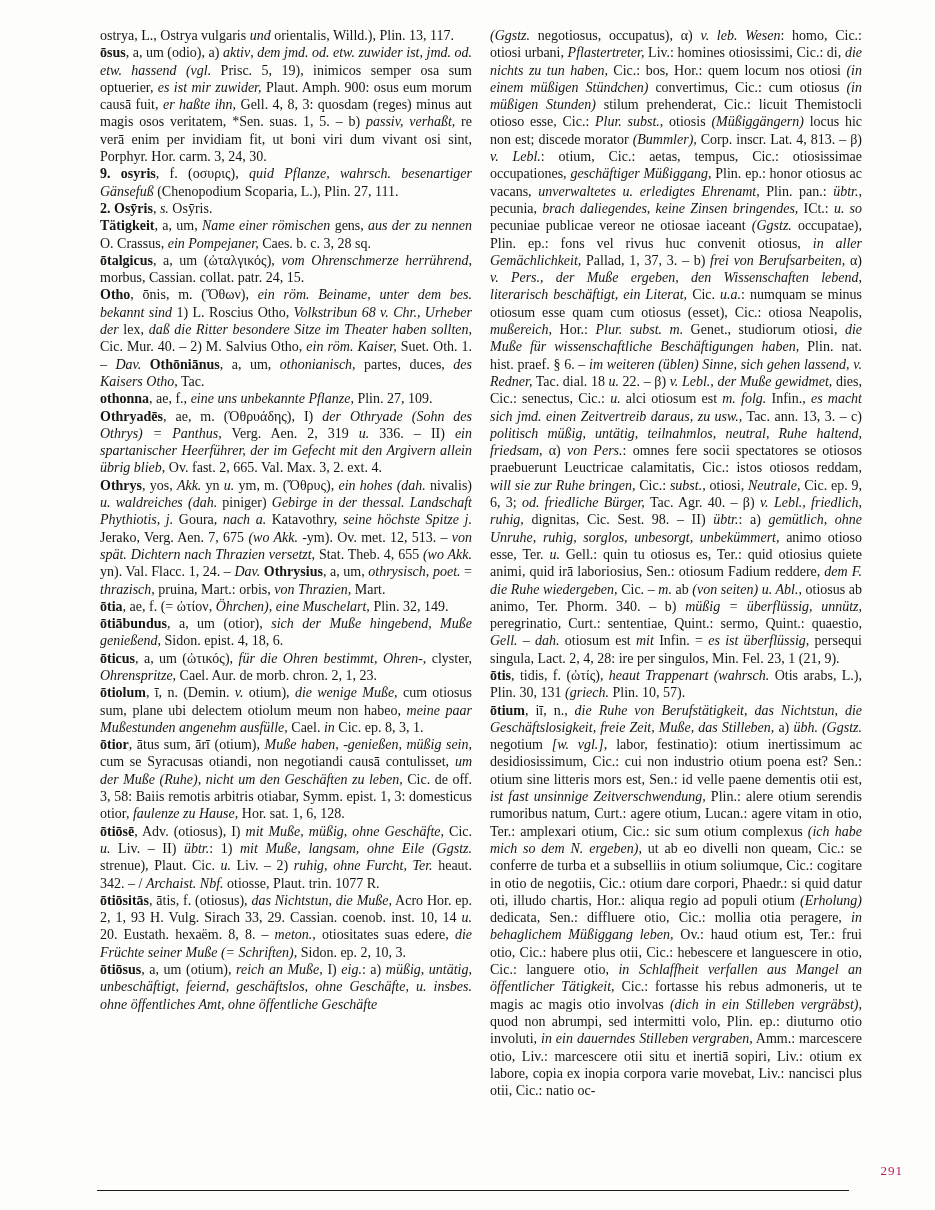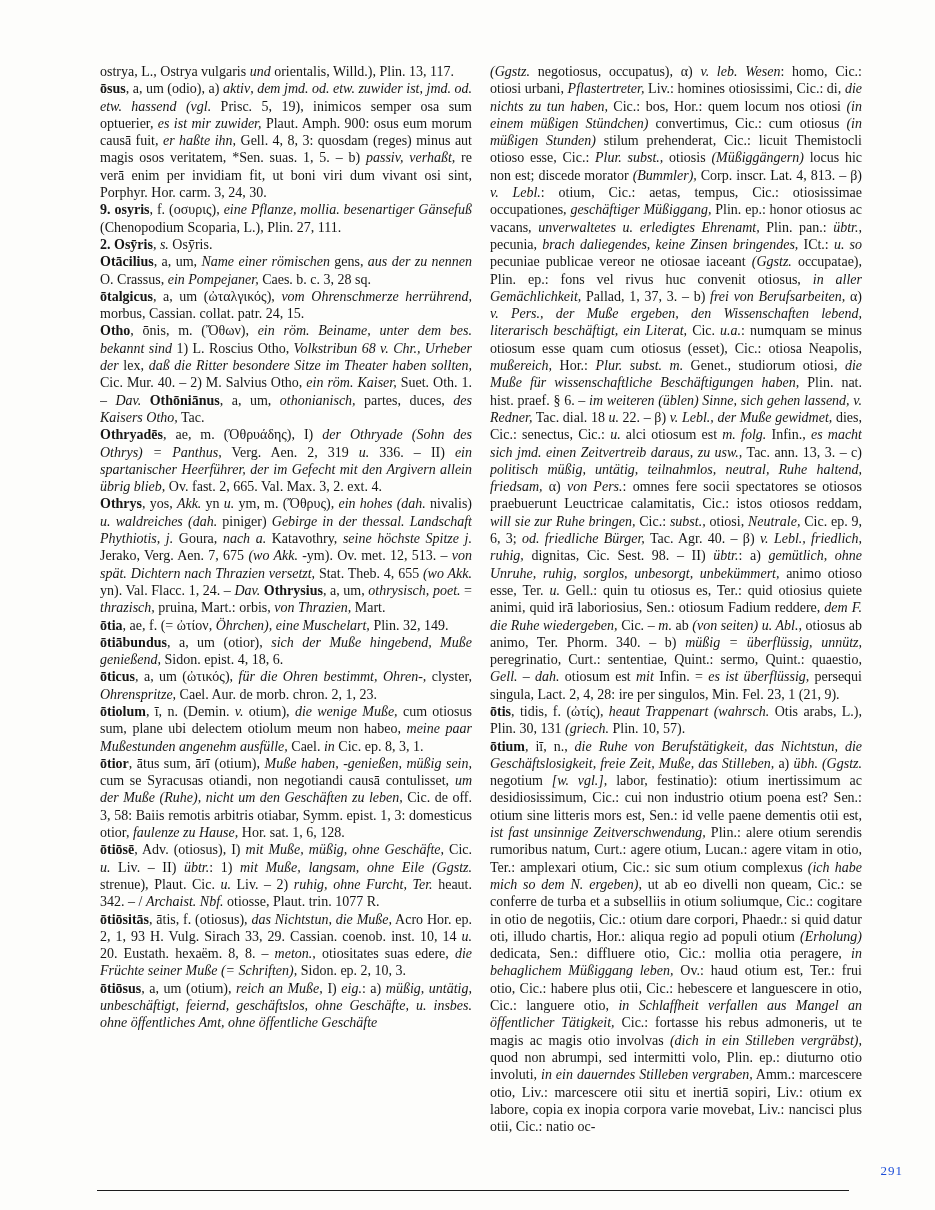--- a/index.html
+++ b/index.html
@@ -15,48 +15,48 @@
   .columns{
     position:absolute;left:100px;top:27px;
     width:762px;height:1142px;
     display:flex;gap:18px;
   }
   .col{
     width:372px;height:1142px;
     overflow:hidden;
     font-size:14px;line-height:17.3px;
     text-align:justify;
-    margin-top:36px;
   }
   p.entry{margin:0;padding:0;}
   .seg-i{font-style:italic;}
   .seg-b{font-weight:bold;}
   .seg-bi{font-weight:normal;font-style:italic;}
   .page-number{
     position:absolute;right:32px;top:1163px;
-    font-size:13px;letter-spacing:1px;color:#1d4ed8;font-family:Liberation Serif, serif;
+    font-size:13px;letter-spacing:1px;color:#be185d;font-family:Liberation Serif, serif;
   }
   .bottom-rule{
     position:absolute;left:97px;top:1190px;
     width:752px;height:1px;background:#1c1c1c;
   }
 </style>
 </head>
 <body>
 
 <div class="page">
   <div class="columns">
     <div class="col">
         <p class="entry"><span>ostrya, L., Ostrya vulgaris </span><span class="seg-i">und</span><span> orientalis, Willd.), Plin. 13, 117.</span></p>
         <p class="entry"><span class="seg-b">ōsus</span><span>, a, um (odio), a) </span><span class="seg-i">aktiv</span><span>, </span><span class="seg-bi">dem</span><span class="seg-i"> jmd. od. </span><span class="seg-bi">etw. zuwider ist,</span><span class="seg-i"> jmd. od. etw. </span><span class="seg-bi">hassend</span><span class="seg-i"> (vgl.</span><span> Prisc. 5, 19), inimicos semper osa sum optuerier, </span><span class="seg-i">es ist mir zuwider,</span><span> Plaut. Amph. 900: osus eum morum causā fuit, </span><span class="seg-i">er haßte ihn,</span><span> Gell. 4, 8, 3: quosdam (reges) minus aut magis osos veritatem, *Sen. suas. 1, 5. – b) </span><span class="seg-i">passiv,</span><span> </span><span class="seg-bi">verhaßt,</span><span> re verā enim per invidiam fit, ut boni viri dum vivant osi sint, Porphyr. Hor. carm. 3, 24, 30.</span></p>
-        <p class="entry"><span class="seg-b">9. osyris</span><span>, f. (οσυρις), </span><span class="seg-i">eine Pflanze, mollia. </span><span class="seg-bi">besenartiger Gänsefuß</span><span> (Chenopodium Scoparia, L.), Plin. 27, 111.</span></p>
+        <p class="entry"><span class="seg-b">9. osyris</span><span>, f. (οσυρις), </span><span class="seg-i">quid Pflanze, wahrsch. </span><span class="seg-bi">besenartiger Gänsefuß</span><span> (Chenopodium Scoparia, L.), Plin. 27, 111.</span></p>
         <p class="entry"><span class="seg-b">2. Osȳris</span><span>, </span><span class="seg-i">s.</span><span> Osȳris.</span></p>
-        <p class="entry"><span class="seg-b">Otācilius</span><span>, a, um, </span><span class="seg-i">Name einer römischen</span><span> gens, </span><span class="seg-i">aus der zu nennen</span><span> O. Crassus, </span><span class="seg-i">ein Pompejaner,</span><span> Caes. b. c. 3, 28 sq.</span></p>
+        <p class="entry"><span class="seg-b">Tätigkeit</span><span>, a, um, </span><span class="seg-i">Name einer römischen</span><span> gens, </span><span class="seg-i">aus der zu nennen</span><span> O. Crassus, </span><span class="seg-i">ein Pompejaner,</span><span> Caes. b. c. 3, 28 sq.</span></p>
         <p class="entry"><span class="seg-b">ōtalgicus</span><span>, a, um (ὠταλγικός), </span><span class="seg-bi">vom Ohrenschmerze herrührend,</span><span> morbus, Cassian. collat. patr. 24, 15.</span></p>
         <p class="entry"><span class="seg-b">Otho</span><span>, ōnis, m. (Ὄθων), </span><span class="seg-i">ein röm. Beiname, unter dem bes. bekannt sind</span><span> 1) L. Roscius Otho, </span><span class="seg-i">Volkstribun 68 v. Chr., Urheber der</span><span> lex, </span><span class="seg-i">daß die Ritter besondere Sitze im Theater haben sollten,</span><span> Cic. Mur. 40. – 2) M. Salvius Otho, </span><span class="seg-i">ein röm. Kaiser,</span><span> Suet. Oth. 1. – </span><span class="seg-i">Dav.</span><span> </span><span class="seg-b">Othōniānus</span><span>, a, um, </span><span class="seg-bi">othonianisch,</span><span> partes, duces, </span><span class="seg-i">des Kaisers Otho,</span><span> Tac.</span></p>
+        <p class="entry"><span class="seg-b">othonna</span><span>, ae, f., </span><span class="seg-i">eine uns unbekannte Pflanze,</span><span> Plin. 27, 109.</span></p>
         <p class="entry"><span class="seg-b">Othryadēs</span><span>, ae, m. (Ὀθρυάδης), I) </span><span class="seg-i">der </span><span class="seg-bi">Othryade</span><span class="seg-i"> (Sohn des Othrys) = Panthus,</span><span> Verg. Aen. 2, 319 </span><span class="seg-i">u.</span><span> 336. – II) </span><span class="seg-i">ein spartanischer Heerführer, der im Gefecht mit den Argivern allein übrig blieb,</span><span> Ov. fast. 2, 665. Val. Max. 3, 2. ext. 4.</span></p>
         <p class="entry"><span class="seg-b">Othrys</span><span>, yos, </span><span class="seg-i">Akk.</span><span> yn </span><span class="seg-i">u.</span><span> ym, m. (Ὄθρυς), </span><span class="seg-i">ein hohes (dah.</span><span> nivalis) </span><span class="seg-i">u. waldreiches (dah.</span><span> piniger) </span><span class="seg-i">Gebirge in der thessal. Landschaft Phythiotis, j.</span><span> Goura, </span><span class="seg-i">nach a.</span><span> Katavothry, </span><span class="seg-i">seine höchste Spitze j.</span><span> Jerako, Verg. Aen. 7, 675 </span><span class="seg-i">(wo Akk.</span><span> -ym). Ov. met. 12, 513. – </span><span class="seg-i">von spät. Dichtern nach Thrazien versetzt,</span><span> Stat. Theb. 4, 655 </span><span class="seg-i">(wo Akk.</span><span> yn). Val. Flacc. 1, 24. – </span><span class="seg-i">Dav.</span><span> </span><span class="seg-b">Othrysius</span><span>, a, um, </span><span class="seg-bi">othrysisch,</span><span> </span><span class="seg-i">poet.</span><span> = </span><span class="seg-bi">thrazisch,</span><span> pruina, Mart.: orbis, </span><span class="seg-i">von Thrazien,</span><span> Mart.</span></p>
         <p class="entry"><span class="seg-b">ōtia</span><span>, ae, f. (= ὠτίον, </span><span class="seg-i">Öhrchen), eine Muschelart,</span><span> Plin. 32, 149.</span></p>
         <p class="entry"><span class="seg-b">ōtiābundus</span><span>, a, um (otior), </span><span class="seg-bi">sich der Muße hingebend, Muße genießend,</span><span> Sidon. epist. 4, 18, 6.</span></p>
         <p class="entry"><span class="seg-b">ōticus</span><span>, a, um (ὠτικός), </span><span class="seg-bi">für die Ohren bestimmt, Ohren-,</span><span> clyster, </span><span class="seg-i">Ohrenspritze,</span><span> Cael. Aur. de morb. chron. 2, 1, 23.</span></p>
         <p class="entry"><span class="seg-b">ōtiolum</span><span>, ī, n. (Demin. </span><span class="seg-i">v.</span><span> otium), </span><span class="seg-i">die </span><span class="seg-bi">wenige Muße,</span><span> cum otiosus sum, plane ubi delectem otiolum meum non habeo, </span><span class="seg-i">meine paar Mußestunden angenehm ausfülle,</span><span> Cael. </span><span class="seg-i">in</span><span> Cic. ep. 8, 3, 1.</span></p>
         <p class="entry"><span class="seg-b">ōtior</span><span>, ātus sum, ārī (otium), </span><span class="seg-bi">Muße haben, -genießen, müßig sein,</span><span> cum se Syracusas otiandi, non negotiandi causā contulisset, </span><span class="seg-i">um der Muße (Ruhe), nicht um den Geschäften zu leben,</span><span> Cic. de off. 3, 58: Baiis remotis arbitris otiabar, Symm. epist. 1, 3: domesticus otior, </span><span class="seg-i">faulenze zu Hause,</span><span> Hor. sat. 1, 6, 128.</span></p>
         <p class="entry"><span class="seg-b">ōtiōsē</span><span>, Adv. (otiosus), I) </span><span class="seg-bi">mit Muße, müßig, ohne Geschäfte,</span><span> Cic. </span><span class="seg-i">u.</span><span> Liv. – II) </span><span class="seg-i">übtr.</span><span>: 1) </span><span class="seg-bi">mit Muße, langsam, ohne Eile</span><span> </span><span class="seg-i">(Ggstz.</span><span> strenue), Plaut. Cic. </span><span class="seg-i">u.</span><span> Liv. – 2) </span><span class="seg-bi">ruhig, ohne Furcht, Ter.</span><span> heaut. 342. – / </span><span class="seg-i">Archaist. Nbf.</span><span> otiosse, Plaut. trin. 1077 R.</span></p>
         <p class="entry"><span class="seg-b">ōtiōsitās</span><span>, ātis, f. (otiosus), </span><span class="seg-i">das </span><span class="seg-bi">Nichtstun,</span><span class="seg-i"> die </span><span class="seg-bi">Muße,</span><span> Acro Hor. ep. 2, 1, 93 H. Vulg. Sirach 33, 29. Cassian. coenob. inst. 10, 14 </span><span class="seg-i">u.</span><span> 20. Eustath. hexaëm. 8, 8. – </span><span class="seg-i">meton.,</span><span> otiositates suas edere, </span><span class="seg-i">die Früchte seiner Muße (= Schriften),</span><span> Sidon. ep. 2, 10, 3.</span></p>
         <p class="entry"><span class="seg-b">ōtiōsus</span><span>, a, um (otium), </span><span class="seg-bi">reich an Muße,</span><span> I) </span><span class="seg-i">eig.</span><span>: a) </span><span class="seg-bi">müßig, untätig, unbeschäftigt, feiernd, geschäftslos, ohne Geschäfte,</span><span> </span><span class="seg-i">u. insbes.</span><span> </span><span class="seg-bi">ohne öffentliches Amt, ohne öffentliche Geschäfte</span></p>

